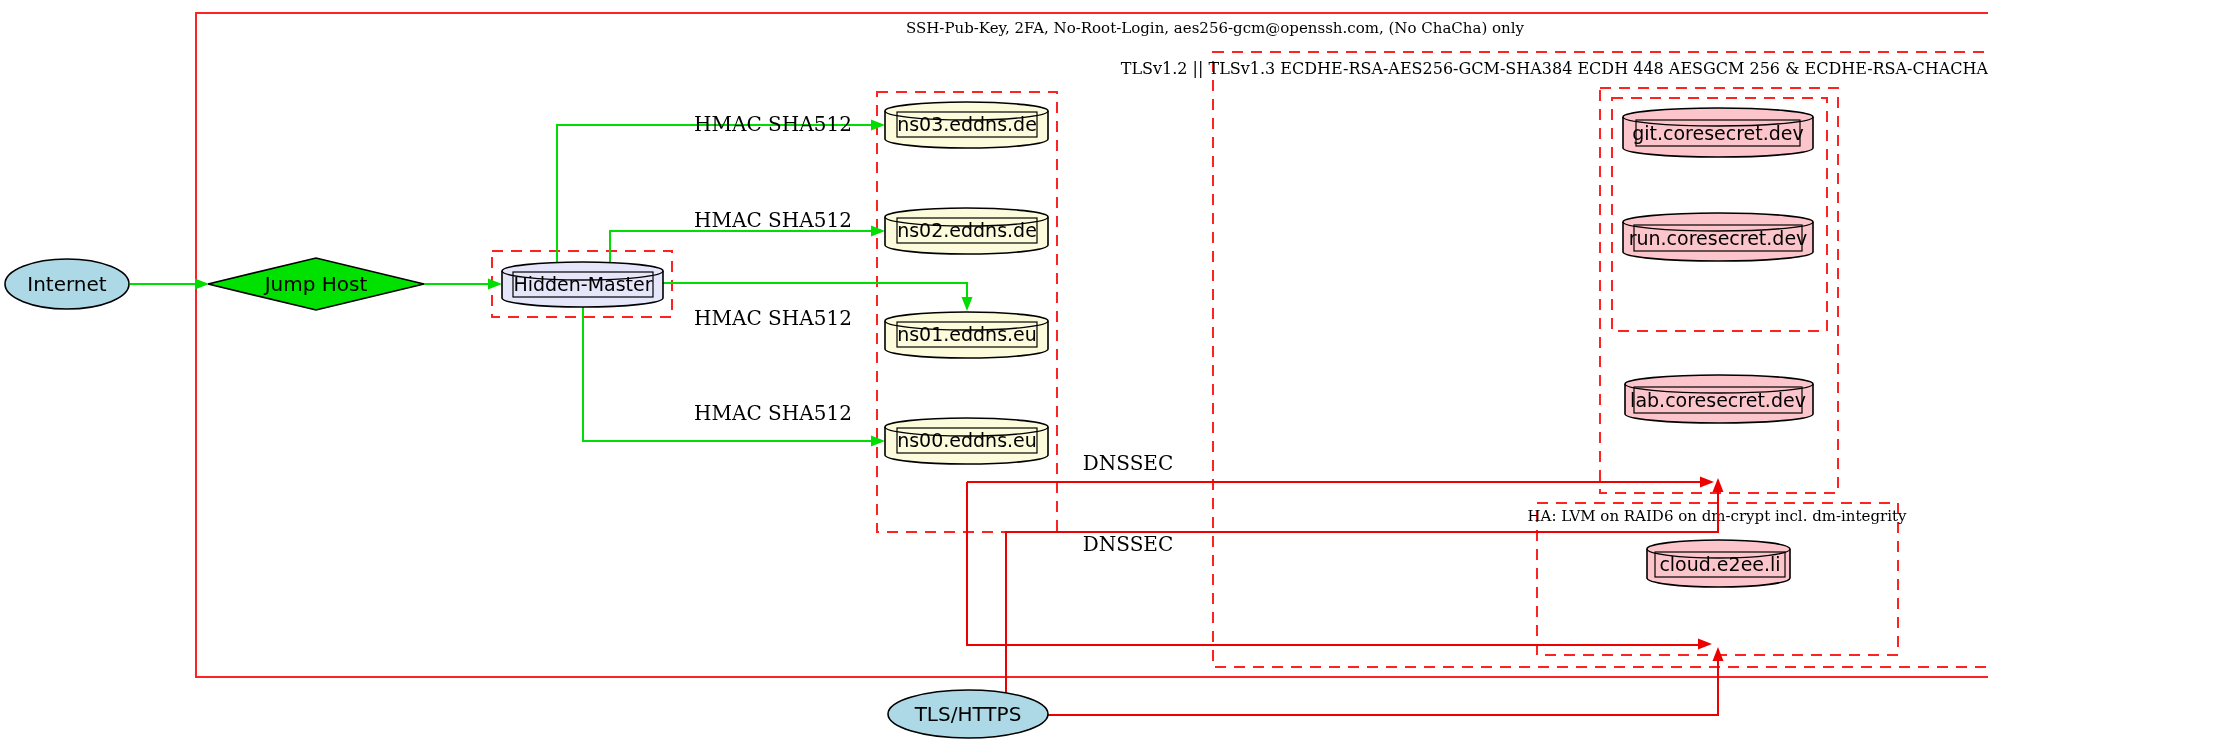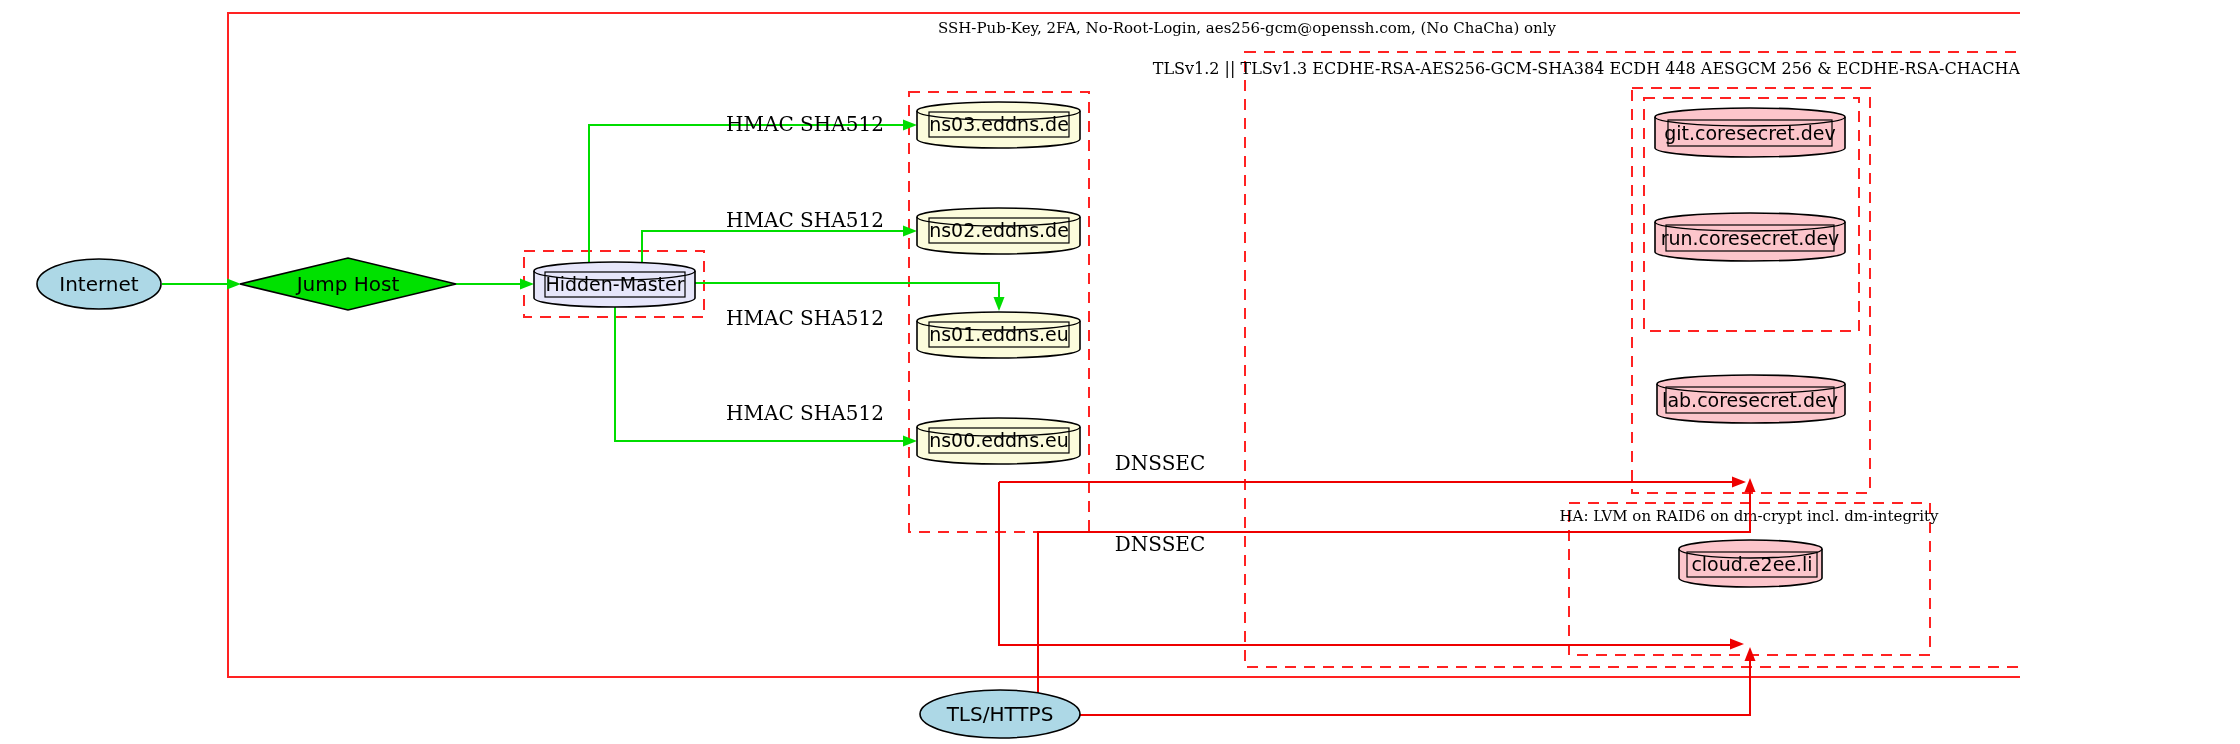--- a/index.html
+++ b/index.html
@@ -1,16 +1,16 @@
 <!DOCTYPE html>
 <html><head>
 <meta charset="utf-8">
 <style>
   html,body{margin:0;padding:0;background:#ffffff;}
-  .stage{position:relative;width:1988px;height:744px;background:#ffffff;overflow:hidden;padding-left:32px;}
+  .stage{position:relative;width:1988px;height:744px;background:#ffffff;overflow:hidden;}
   svg{display:block;}
   .node-label{font-family:"DejaVu Sans","Liberation Sans",sans-serif;font-size:19px;fill:#000000;}
   .ellipse-label{font-family:"DejaVu Sans","Liberation Sans",sans-serif;font-size:20px;fill:#000000;}
   .cluster-label{font-family:"DejaVu Serif","Liberation Serif",serif;font-size:15px;fill:#000000;}
   .cluster-label.big{font-size:16px;}
   .edge-label{font-family:"DejaVu Serif","Liberation Serif",serif;font-size:20px;fill:#000000;}
   .cluster-box{fill:none;stroke:#ff2222;stroke-width:2;}
   .dashed{stroke-dasharray:11 8;}
   .cyl{stroke:#000000;stroke-width:1.6;}
   .cyl-arc{fill:none;stroke:#000000;stroke-width:1.4;}

